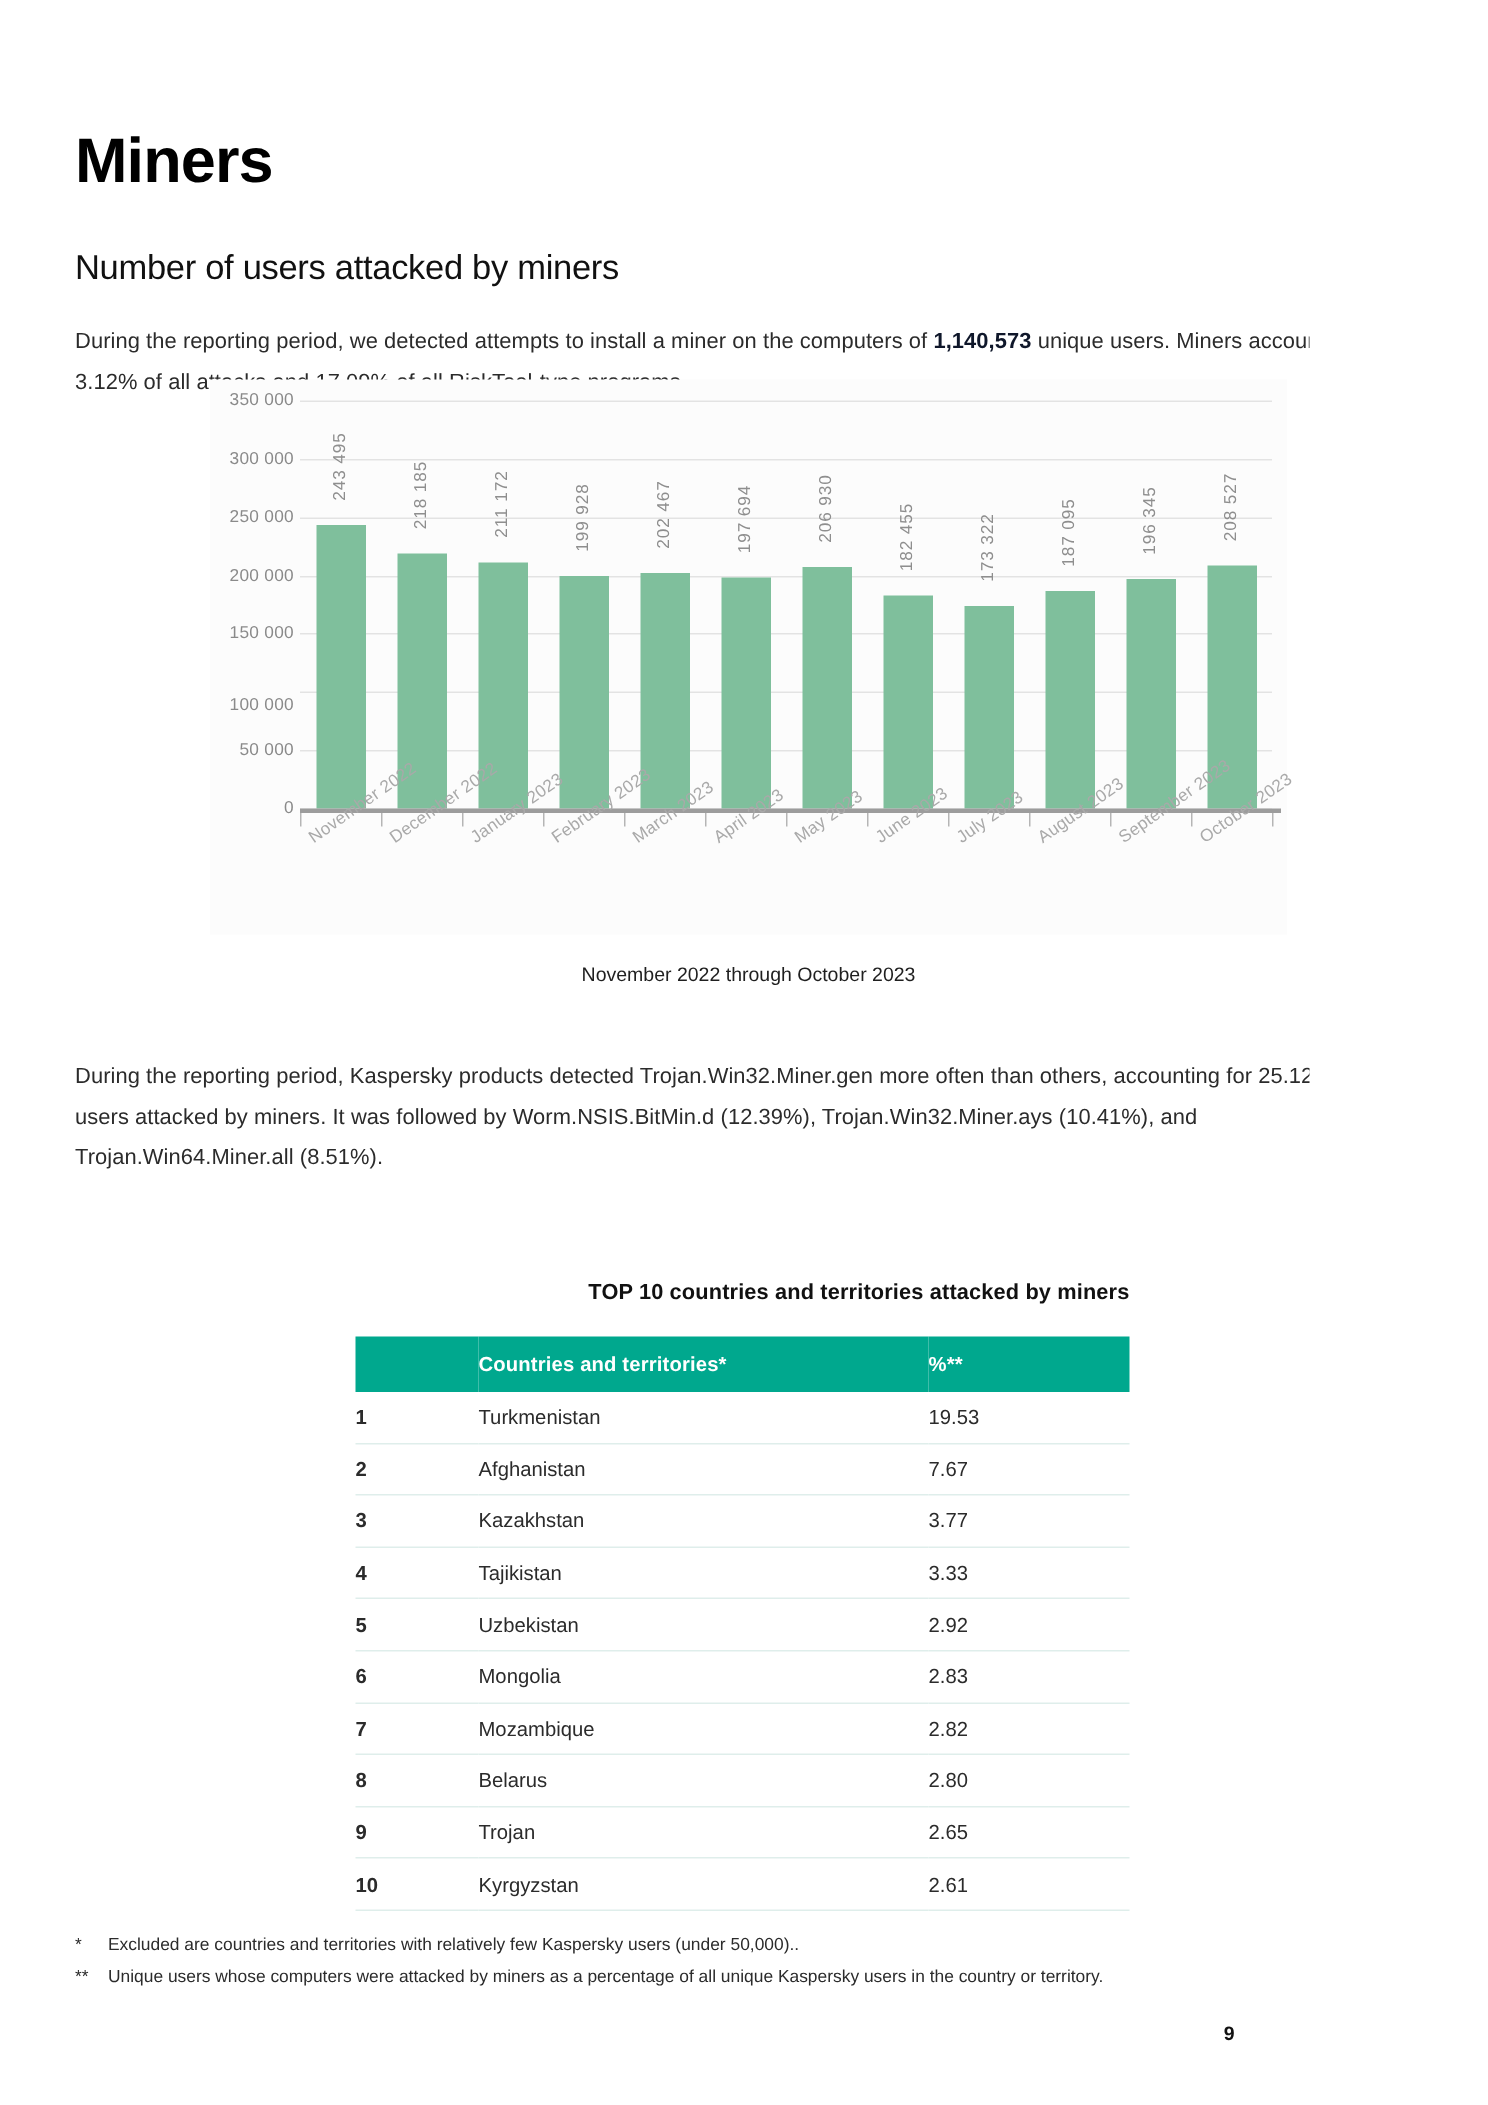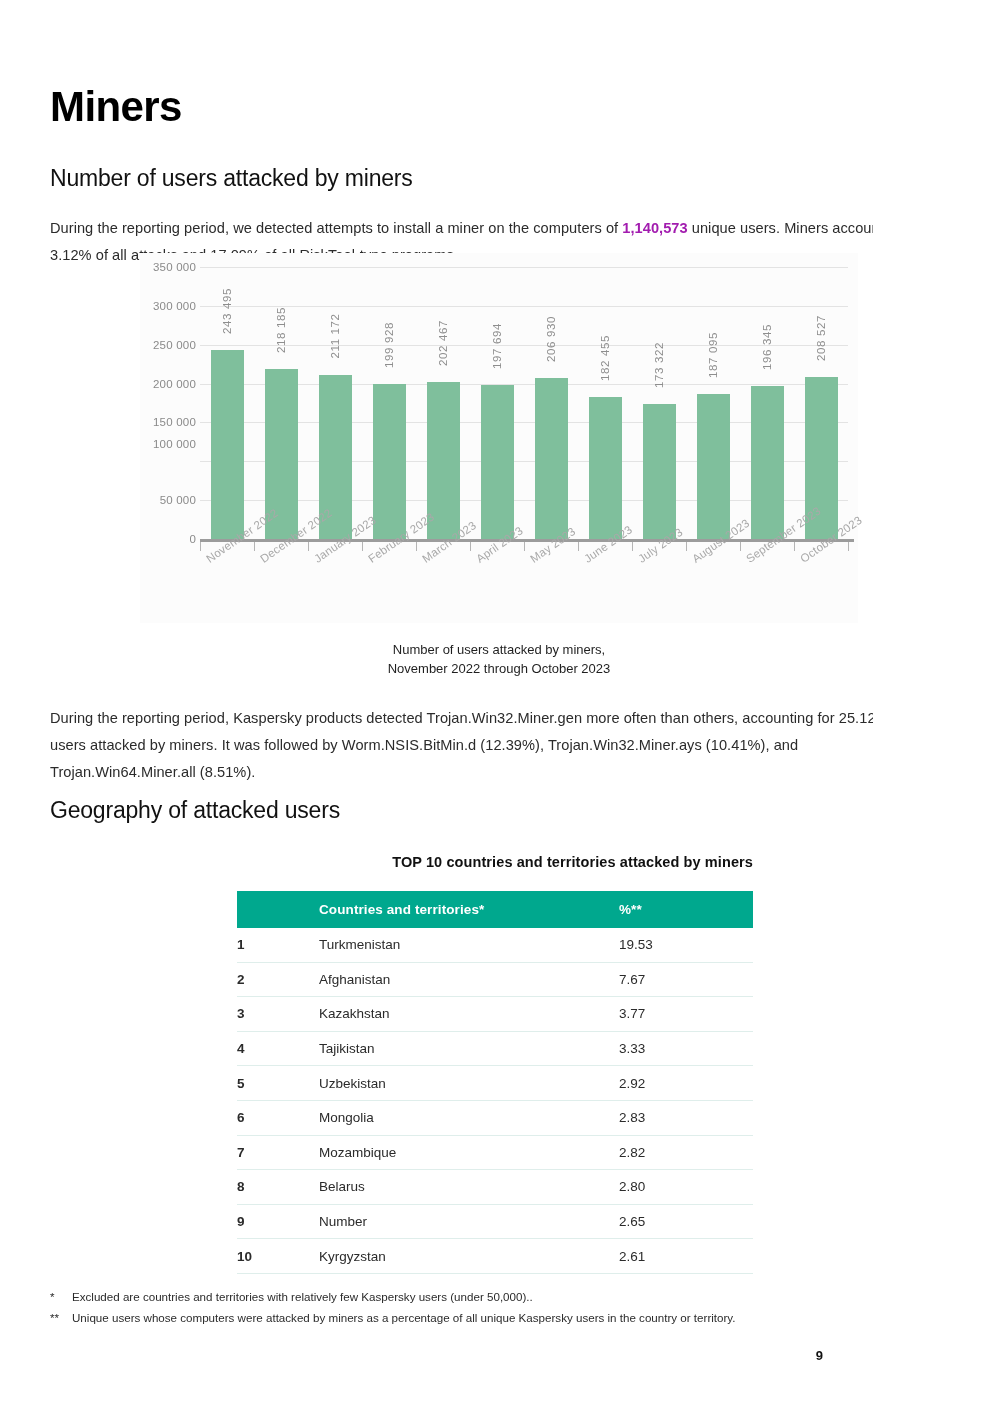--- a/index.html
+++ b/index.html
@@ -51,21 +51,21 @@
     position: absolute;
     left: 50px;
     width: 895px;
     font-size: 14.6px;
     line-height: 27px;
     color: #2b2b2b;
     letter-spacing: 0.05px;
   }
   #para-1 { top: 200px; }
   #para-2 { top: 690px; }
-  .para b { font-weight: 700; color: #a21caf; }
+  .para b { font-weight: 700; color: #0f172a; }
 
   
   .chart-wrap {
     position: absolute;
     left: 140px;
     top: 253px;
     width: 718px;
     height: 370px;
     background: #fcfcfc;
   }
@@ -251,21 +251,21 @@
           <div class="gridline" style="top: 194.286px;"></div>
           <div class="gridline" style="top: 233.143px;"></div>
           <div class="gridline" style="top: 272px;"></div>
         </div>
       <div id="yaxis-labels">
           <div class="ylabel" style="top: 0px;">350 000</div>
           <div class="ylabel" style="top: 38.8571px;">300 000</div>
           <div class="ylabel" style="top: 77.7143px;">250 000</div>
           <div class="ylabel" style="top: 116.571px;">200 000</div>
           <div class="ylabel" style="top: 155.429px;">150 000</div>
-          <div class="ylabel" style="top: 177px; margin-left: 24px;">100 000</div>
+          <div class="ylabel" style="top: 203px; margin-left: 24px;">100 000</div>
           <div class="ylabel" style="top: 233.143px; padding-left: 17px;">50 000</div>
           <div class="ylabel" style="top: 272px;">0</div>
         </div>
       <div class="bars" id="bars">
           <div class="barcell">
             <div class="bar" title="November 2022: 243 495" style="height: 189.23px;"></div>
             <div class="barval" style="bottom: 222.23px;">243 495</div>
           </div>
           <div class="barcell">
             <div class="bar" title="December 2022: 218 185" style="height: 169.561px;"></div>
@@ -339,27 +339,25 @@
           <div class="xlabel" style="left: 382px;">June 2023</div>
           <div class="xlabel" style="left: 436px;">July 2023</div>
           <div class="xlabel" style="left: 490px;">August 2023</div>
           <div class="xlabel" style="left: 544px;">September 2023</div>
           <div class="xlabel" style="left: 598px;">October 2023</div>
         </div>
     </div>
   </div>
 
   <div class="chart-caption">
-    <div>Number of users attacked by miners,</div>
     <div>November 2022 through October 2023</div>
   </div>
 
   <p class="para" id="para-2">During the reporting period, Kaspersky products detected Trojan.Win32.Miner.gen more often than others, accounting for 25.12% of all users attacked by miners. It was followed by Worm.NSIS.BitMin.d (12.39%), Trojan.Win32.Miner.ays (10.41%), and Trojan.Win64.Miner.all (8.51%).</p>
 
-  <h2 class="h2" id="sec-geo">Geography of attacked users</h2>
 
   <div class="table-title">TOP 10 countries and territories attacked by miners</div>
 
   <table class="top10">
     <thead>
       <tr>
         <th class="c-rank"></th>
         <th class="c-name">Countries and territories*</th>
         <th class="c-pct">%**</th>
       </tr>
@@ -400,21 +398,21 @@
           <td class="name">Mozambique</td>
           <td class="pct">2.82</td>
         </tr>
         <tr>
           <td class="rank">8</td>
           <td class="name">Belarus</td>
           <td class="pct">2.80</td>
         </tr>
         <tr>
           <td class="rank">9</td>
-          <td class="name">Number</td>
+          <td class="name">Trojan</td>
           <td class="pct">2.65</td>
         </tr>
         <tr>
           <td class="rank">10</td>
           <td class="name">Kyrgyzstan</td>
           <td class="pct">2.61</td>
         </tr>
       </tbody>
   </table>
 

